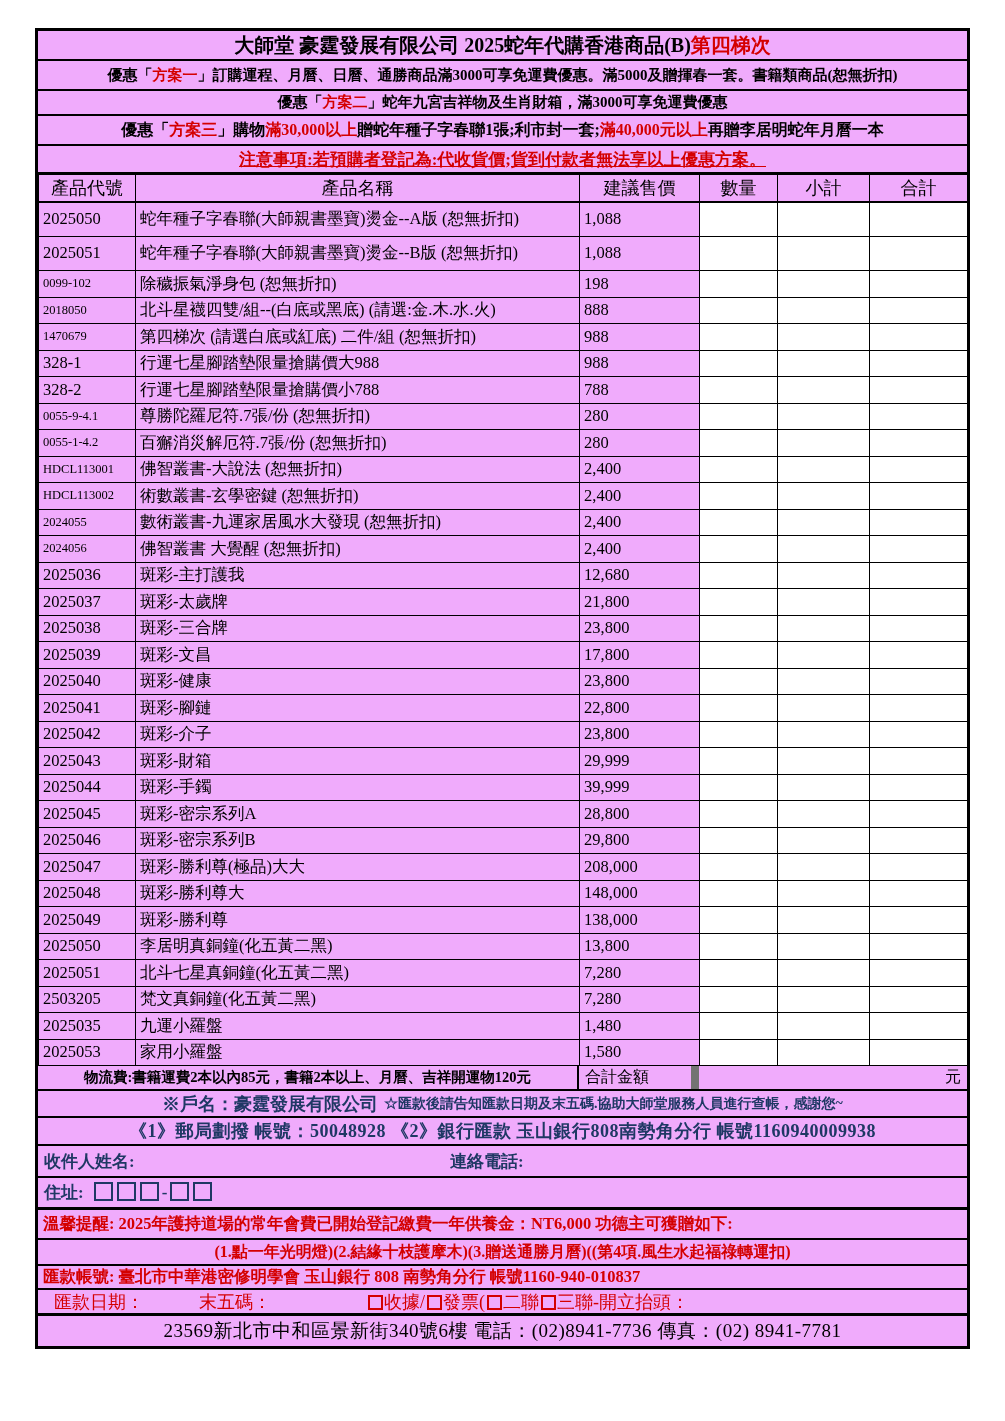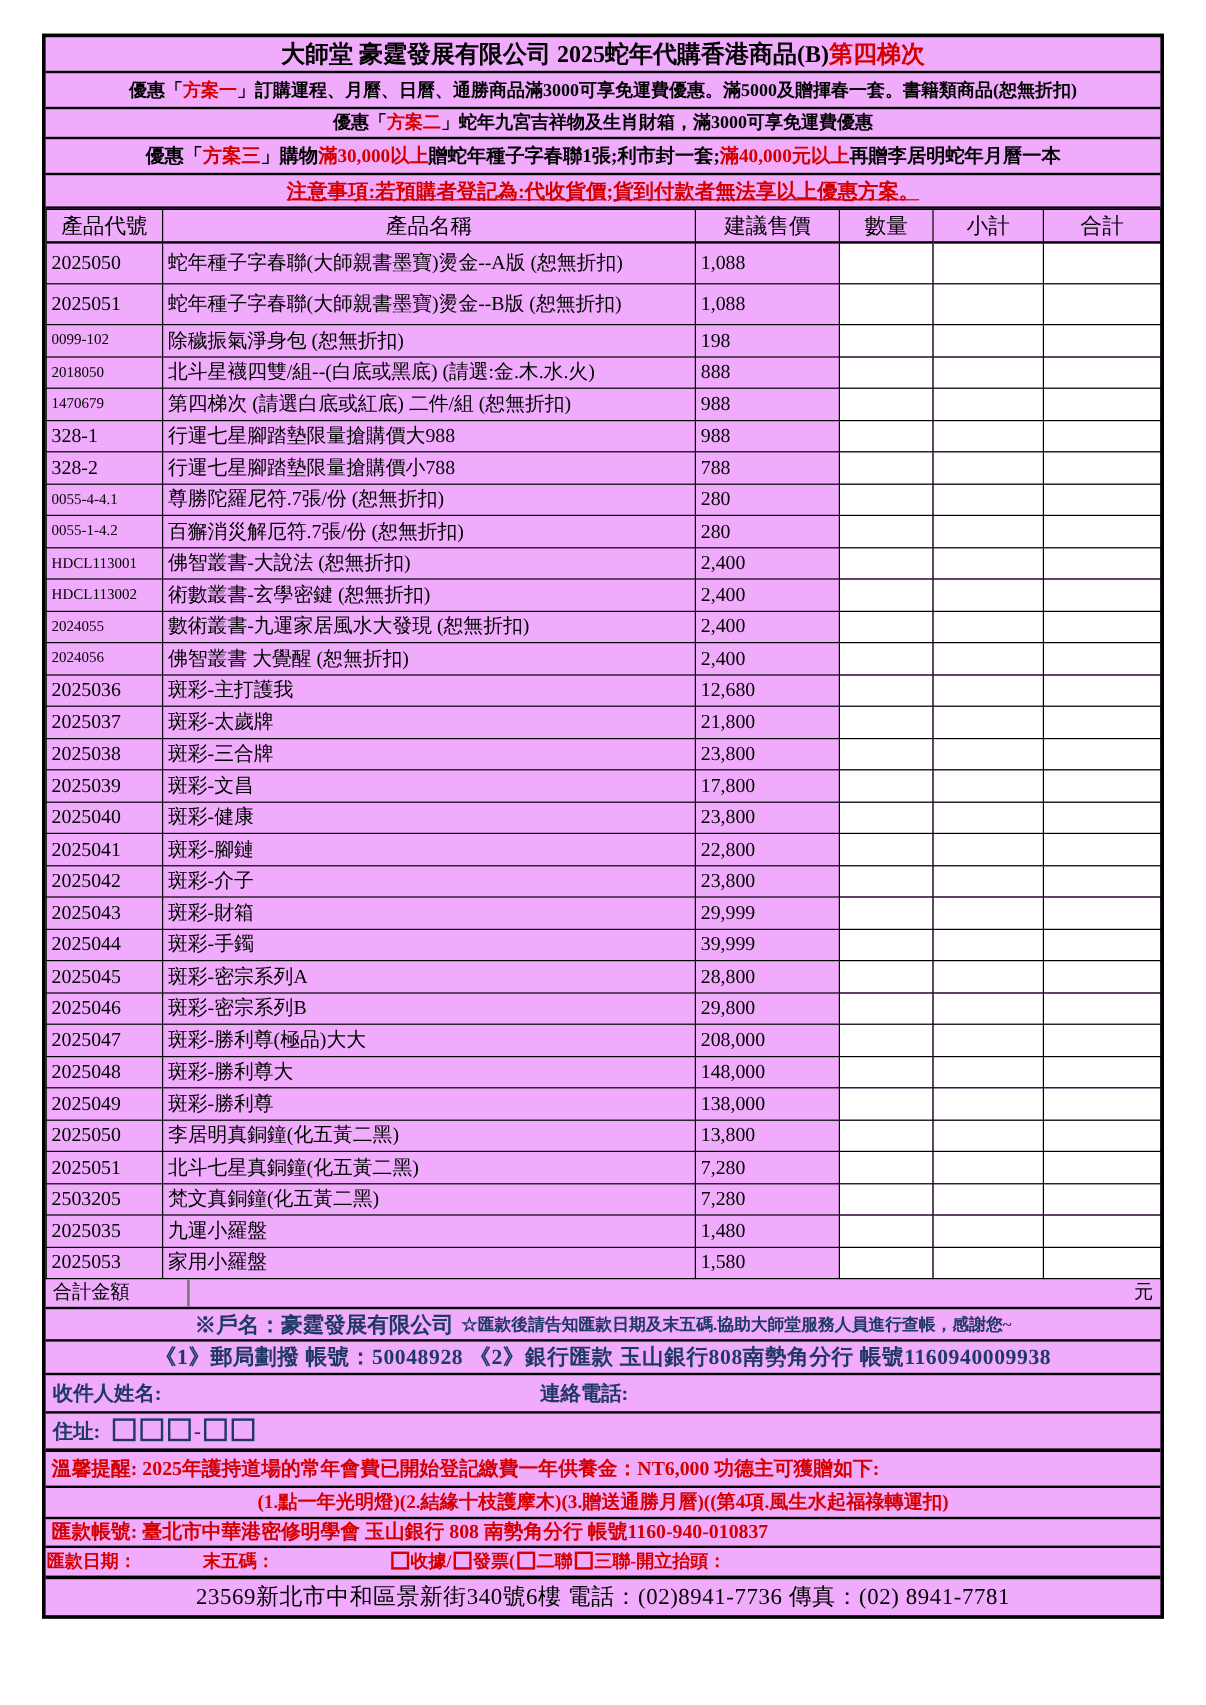--- a/index.html
+++ b/index.html
@@ -23,40 +23,40 @@
   table.products th{height:27px;font-size:18px;font-weight:normal;text-align:center;border-bottom:2px solid #000;}
   table.products td{height:26.5px;font-size:16.5px;text-align:left;}
   table.products tr.tall td{height:34.5px;}
   td.code{font-size:16px;}
   td.code.small{font-size:12.5px;}
   td.price{text-align:right;font-size:16px;padding-right:9px;}
   td.blank{background:#fff;}
 
   .shipping{height:25px;font-size:16px;}
   .ship-info{width:541px;border-right:2px solid #000;display:flex;align-items:center;justify-content:center;font-size:14.5px;font-weight:bold;height:100%;box-sizing:border-box;}
-  .ship-label{width:120px;border-right:2px solid #737373;display:flex;align-items:center;padding-left:6px;height:100%;box-sizing:border-box;}
+  .ship-label{width:120px;border-right:8px solid #737373;display:flex;align-items:center;padding-left:6px;height:100%;box-sizing:border-box;}
   .ship-unit{flex:1;display:flex;align-items:center;justify-content:flex-end;padding-right:6px;height:100%;box-sizing:border-box;}
 
   .payee-row{height:27px;font-weight:bold;}
   .payee-main{font-size:18px;margin-right:6px;}
   .payee-note{font-size:14px;}
   .payment-row{height:28px;font-size:18px;font-weight:bold;letter-spacing:.5px;}
 
   .recipient-row{height:32px;font-size:17px;font-weight:bold;position:relative;padding-left:6px;}
   .recipient-row .phone{position:absolute;left:412px;}
   .field-blank{display:inline-block;height:70%;}
 
   .address-row{height:32px;font-size:17px;font-weight:bold;padding-left:6px;border-bottom:3px solid #000;}
   .pbox{display:inline-block;width:19px;height:19px;border:2.5px solid #1f3864;box-sizing:border-box;margin:0 2px;vertical-align:-3px;}
   .address-row .sep{margin:0 1px;}
 
   .reminder1{height:30px;font-size:16.5px;font-weight:bold;padding-left:5px;}
   .reminder2{height:26px;font-size:16px;font-weight:bold;}
   .remit-account{height:24px;font-size:16.5px;font-weight:bold;padding-left:5px;}
-  .remit-date{height:26px;font-size:15px;font-weight:bold;padding-left:1px;border-bottom:3px solid #000;}
+  .remit-date{height:26px;font-size:18px;font-weight:normal;padding-left:16px;border-bottom:3px solid #000;}
   .remit-date .lbl1{margin-right:55px;}
   .remit-date .lbl2{margin-right:95px;}
   .rbox{display:inline-block;width:15px;height:15px;border:2px solid #d40000;box-sizing:border-box;margin:0 1px 0 2px;vertical-align:-2px;}
 
   .footer-row{height:30px;font-size:19px;border-bottom:none;letter-spacing:.5px;}
 </style>
 </head>
 <body>
 
 <div class="page">
@@ -161,21 +161,21 @@
           </tr>
           <tr>
             <td class="code">328-2</td>
             <td class="pname">行運七星腳踏墊限量搶購價小788</td>
             <td class="price">788</td>
             <td class="blank"></td>
             <td class="blank"></td>
             <td class="blank"></td>
           </tr>
           <tr>
-            <td class="code small">0055-4-4.1</td>
+            <td class="code small">0055-9-4.1</td>
             <td class="pname">尊勝陀羅尼符.7張/份 (恕無折扣)</td>
             <td class="price">280</td>
             <td class="blank"></td>
             <td class="blank"></td>
             <td class="blank"></td>
           </tr>
           <tr>
             <td class="code small">0055-1-4.2</td>
             <td class="pname">百獬消災解厄符.7張/份 (恕無折扣)</td>
             <td class="price">280</td>
@@ -364,20 +364,21 @@
             <td class="pname">家用小羅盤</td>
             <td class="price">1,580</td>
             <td class="blank"></td>
             <td class="blank"></td>
             <td class="blank"></td>
           </tr>
         </tbody>
     </table>
 
     <div class="hrow shipping">
+      <div class="ship-info">物流費:書籍運費2本以內85元，書籍2本以上、月曆、吉祥開運物120元</div>
       <div class="ship-label">合計金額</div>
       <div class="ship-unit">
         <span>元</span>
       </div>
     </div>
 
     <div class="hrow center payee-row navy">
       <span class="payee-main">※戶名：豪霆發展有限公司</span>
       <span class="payee-note">☆匯款後請告知匯款日期及末五碼.協助大師堂服務人員進行查帳，感謝您~</span>
     </div>

